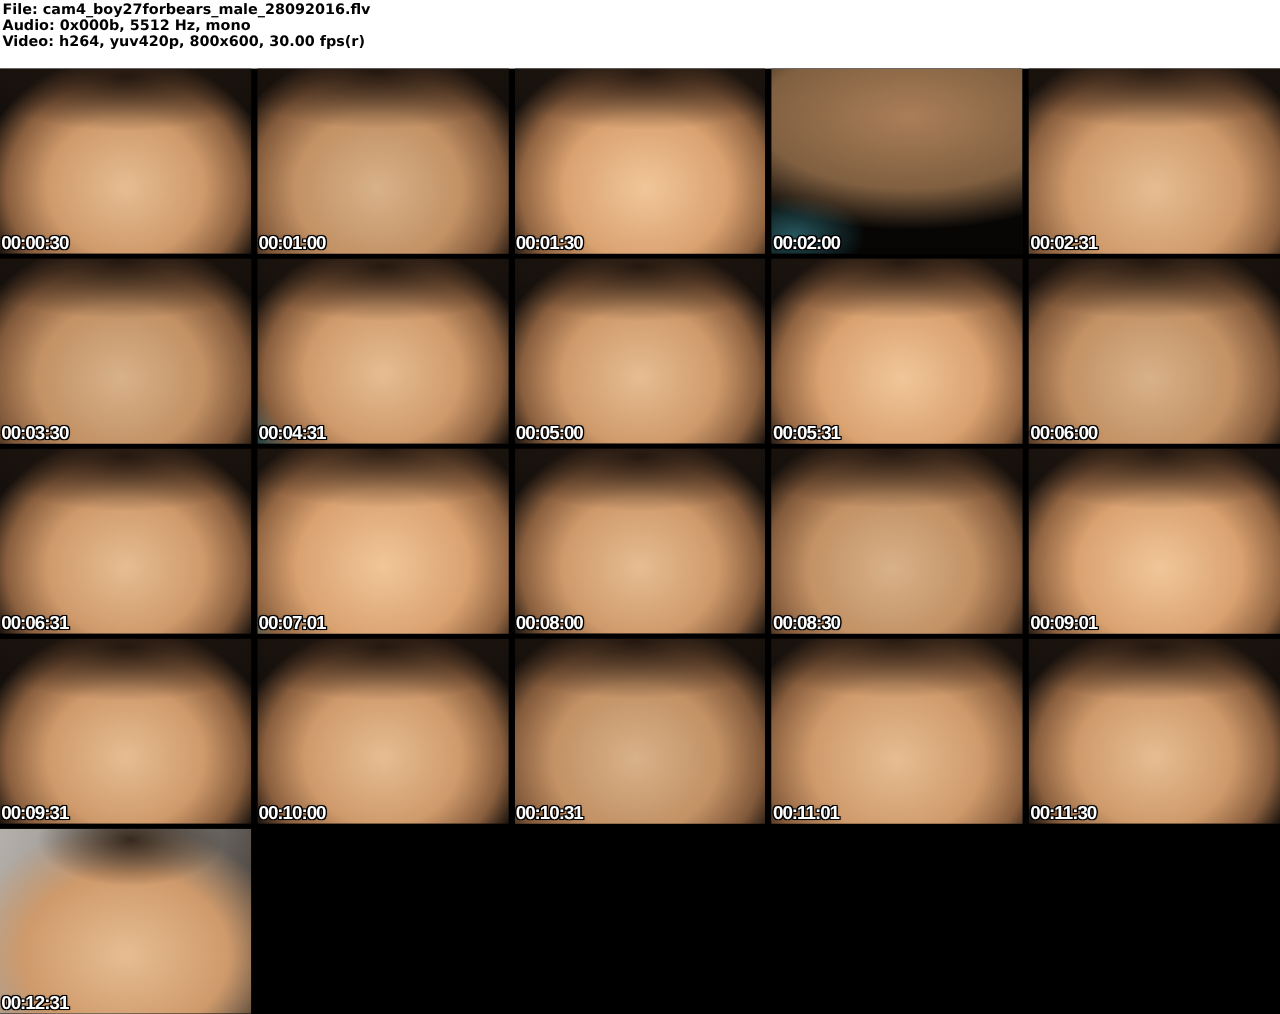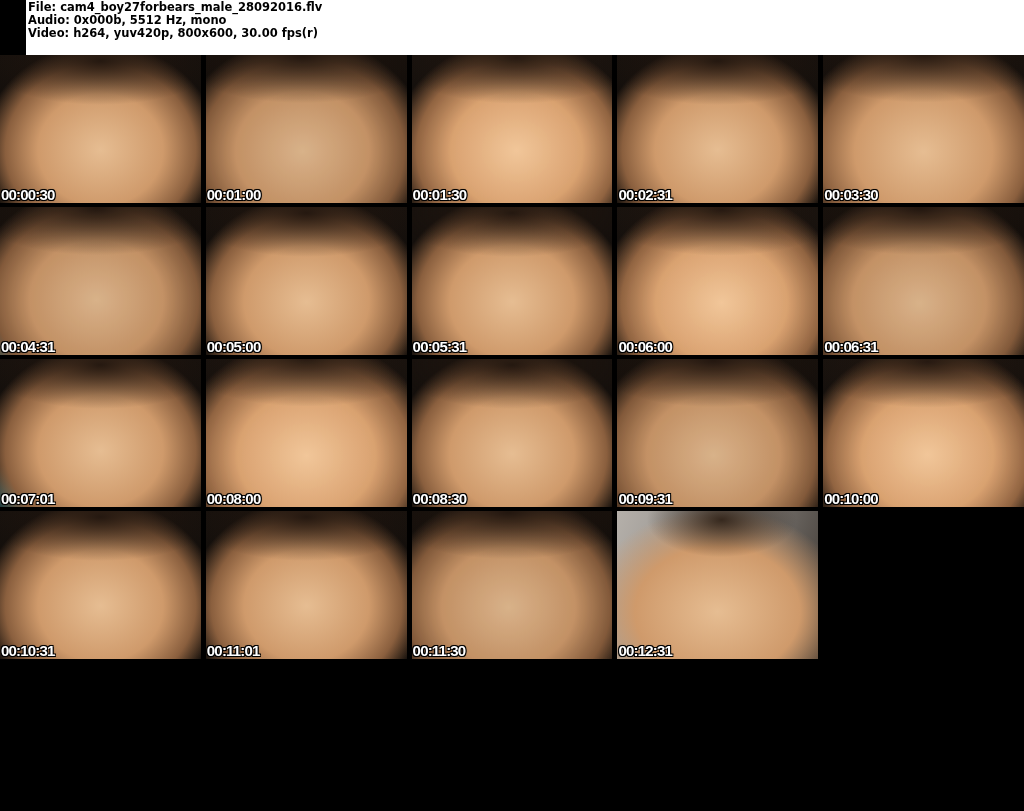--- a/index.html
+++ b/index.html
@@ -12,21 +12,20 @@
 
   
   .header {
     height: 55px; box-sizing: border-box;
     background: var(--header_bg, #fff);
     color: var(--header_text, #000);
     font-size: 11.5px; font-weight: bold;
     line-height: 13.2px;
     padding: 1px 0 0 2px;
     white-space: nowrap;
-    margin-left: 26px;
   }
 
   
   .grid {
     height: 756px;
     display: grid;
     grid-template-columns: repeat(5, 1fr);
     grid-template-rows: repeat(5, 1fr);
     column-gap: 5px; row-gap: 4px;
     background: var(--grid_bg, #000);
@@ -105,20 +104,24 @@
         <span class="ts">00:00:30</span>
       </div>
       <div class="thumb torso">
         <div class="scene"></div>
         <span class="ts">00:01:00</span>
       </div>
       <div class="thumb torso">
         <div class="scene"></div>
         <span class="ts">00:01:30</span>
       </div>
+      <div class="thumb closeup">
+        <div class="scene"></div>
+        <span class="ts">00:02:00</span>
+      </div>
       <div class="thumb torso">
         <div class="scene"></div>
         <span class="ts">00:02:31</span>
       </div>
       <div class="thumb torso">
         <div class="scene"></div>
         <span class="ts">00:03:30</span>
       </div>
       <div class="thumb torso-teal">
         <div class="scene"></div>
@@ -147,20 +150,24 @@
       <div class="thumb torso">
         <div class="scene"></div>
         <span class="ts">00:08:00</span>
       </div>
       <div class="thumb torso">
         <div class="scene"></div>
         <span class="ts">00:08:30</span>
       </div>
       <div class="thumb torso">
         <div class="scene"></div>
+        <span class="ts">00:09:01</span>
+      </div>
+      <div class="thumb torso">
+        <div class="scene"></div>
         <span class="ts">00:09:31</span>
       </div>
       <div class="thumb torso">
         <div class="scene"></div>
         <span class="ts">00:10:00</span>
       </div>
       <div class="thumb torso">
         <div class="scene"></div>
         <span class="ts">00:10:31</span>
       </div>

